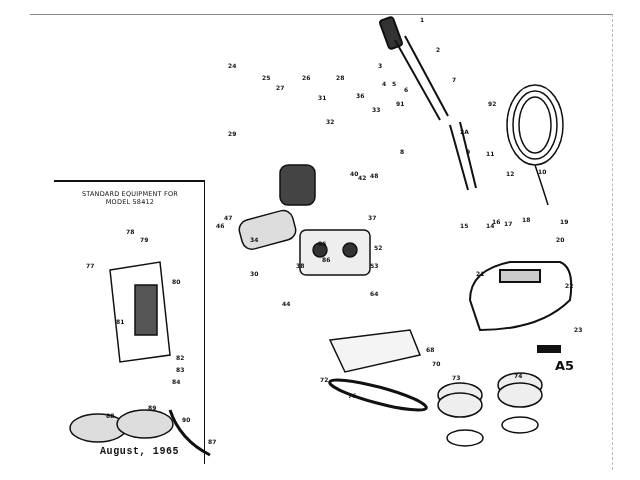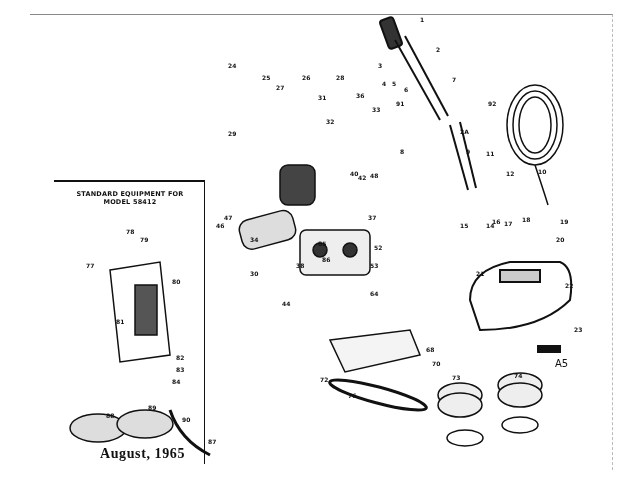--- a/index.html
+++ b/index.html
@@ -3,27 +3,27 @@
 <meta charset="utf-8">
 <style>
   html, body { margin:0; padding:0; background:#ffffff; }
   body { width:640px; height:480px; position:relative; overflow:hidden;
          font-family:"DejaVu Sans", sans-serif; color:#111; }
   .frame { position:absolute; left:30px; top:14px; width:582px; height:455px;
            border-top:1px solid #888; border-right:1px dashed #bbb; }
   .kitbox { position:absolute; left:54px; top:180px; width:150px; height:282px;
             border-top:2px solid #111; border-right:1px solid #111; }
   .kit-head { position:absolute; left:6px; top:8px; width:140px; text-align:center;
-              font-family:"DejaVu Sans", sans-serif; font-weight:bold; font-size:6.5px;
+              font-family:"DejaVu Sans", sans-serif; font-weight:normal; font-size:6.5px;
               line-height:8px; letter-spacing:0.2px; }
-  .date { position:absolute; left:100px; top:446px; font-family:Liberation Serif, serif;
-          font-size:14px; font-weight:bold; letter-spacing:0.6px; }
+  .date { position:absolute; left:100px; top:446px; font-family:Liberation Mono, monospace;
+          font-size:10px; font-weight:bold; letter-spacing:0.6px; }
   .lbl { position:absolute; font-size:6px; font-weight:bold; font-family:"DejaVu Sans", sans-serif; }
   svg { position:absolute; left:0; top:0; }
-  .ref { position:absolute; left:555px; top:358px; font-size:10px; font-weight:normal; }
+  .ref { position:absolute; left:555px; top:358px; font-size:13px; font-weight:bold; }
 </style>
 </head>
 <body>
 
 <div class="frame"></div>
 
 <svg width="640" height="480">
 
   <g stroke="#111" fill="none" stroke-width="2">
     <rect x="384" y="18" width="14" height="30" rx="3" transform="rotate(-20 391 33)" fill="#333"></rect>

